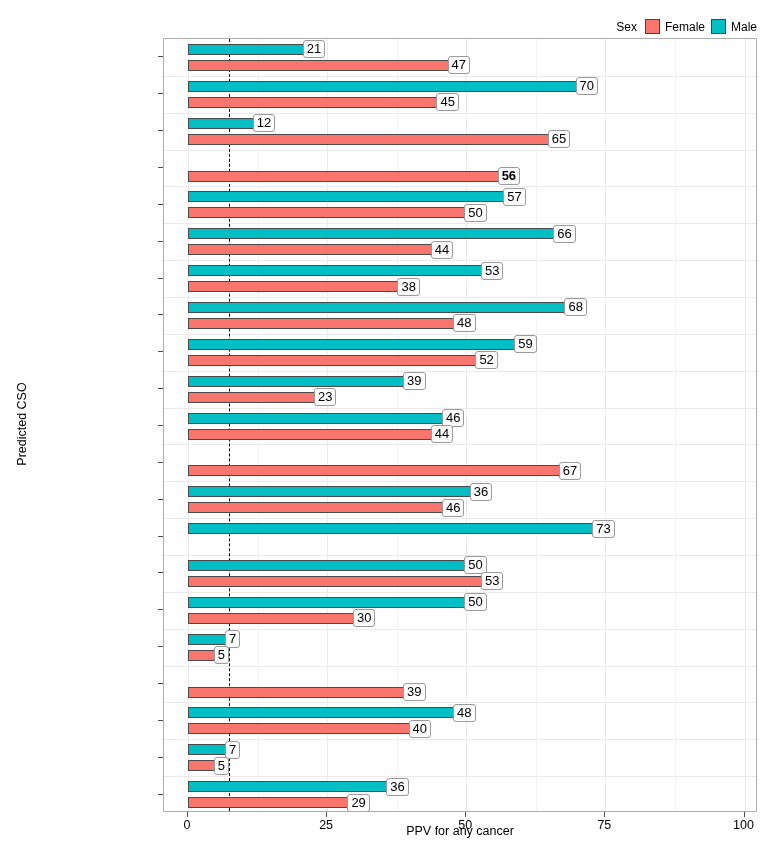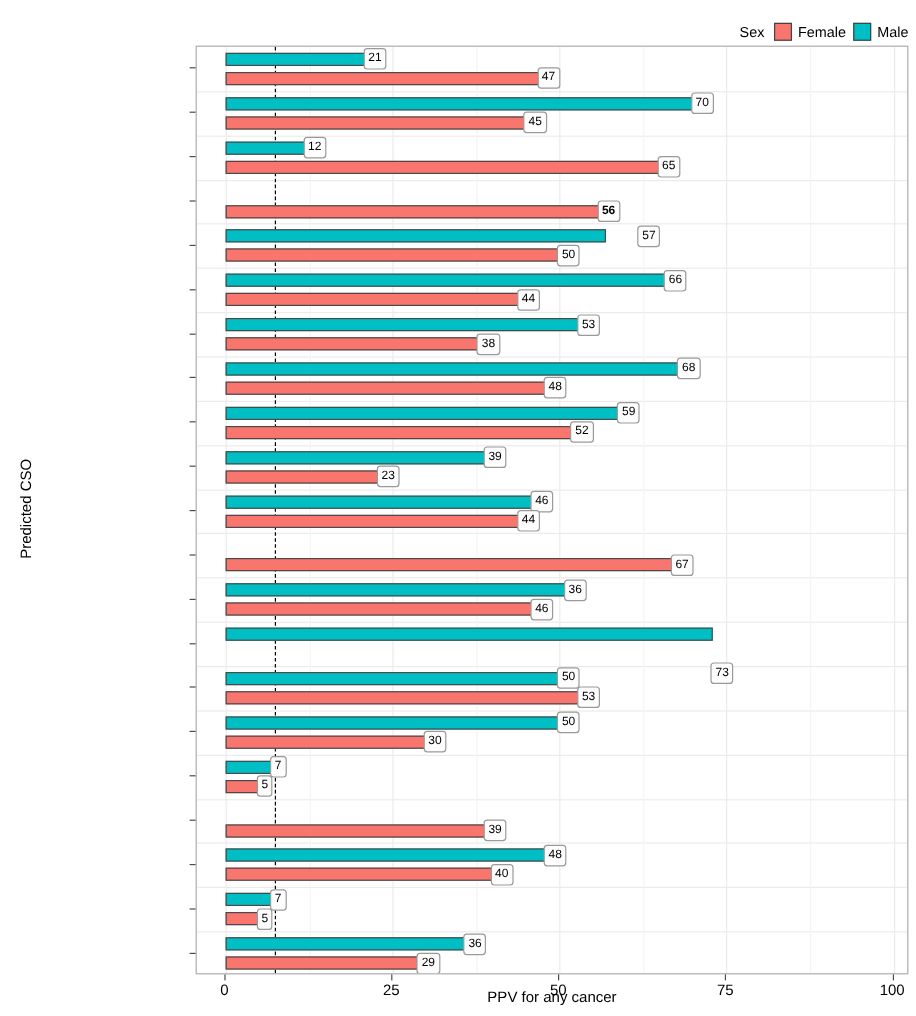--- a/index.html
+++ b/index.html
@@ -94,21 +94,21 @@
   .bar.male{background:#00BFC4;}
   .bar.female{background:#F8766D;}
 
   .vlabel{
     position:absolute;
     height:16px;
     padding:0 3px;
     background:#fdfdfd;
     border:1px solid #9a9a9a;
     border-radius:3px;
-    font-size:10px;
+    font-size:13px;
     line-height:15px;
     color:#000;
     white-space:nowrap;
     transform:translateY(-50%);
   }
   .ytick-mark{
     position:absolute;
     left:158px;width:5px;height:1px;
     background:#4d4d4d;
   }
@@ -188,21 +188,21 @@
       <div class="vlabel" style="left: 411.55px; top: 47.2857px;">70</div>
       <div class="bar female" style="left: 24px; width: 250.425px; top: 57.7857px;"></div>
       <div class="vlabel" style="left: 272.425px; top: 63.2857px;">45</div>
       <div class="bar male" style="left: 24px; width: 66.78px; top: 78.6429px;"></div>
       <div class="vlabel" style="left: 88.78px; top: 84.1429px;">12</div>
       <div class="bar female" style="left: 24px; width: 361.725px; top: 94.6429px;"></div>
       <div class="vlabel" style="left: 383.725px; top: 100.143px;">65</div>
       <div class="bar female" style="left: 24px; width: 311.64px; top: 131.5px;"></div>
       <div class="vlabel" style="left: 333.64px; top: 137px; font-weight: bold;">56</div>
       <div class="bar male" style="left: 24px; width: 317.205px; top: 152.357px;"></div>
-      <div class="vlabel" style="left: 339.205px; top: 157.857px; margin-left: 28px;">57</div>
+      <div class="vlabel" style="left: 339.205px; top: 157.857px;">57</div>
       <div class="bar female" style="left: 24px; width: 278.25px; top: 168.357px;"></div>
       <div class="vlabel" style="left: 300.25px; top: 173.857px;">50</div>
       <div class="bar male" style="left: 24px; width: 367.29px; top: 189.214px;"></div>
       <div class="vlabel" style="left: 389.29px; top: 194.714px;">66</div>
       <div class="bar female" style="left: 24px; width: 244.86px; top: 205.214px;"></div>
       <div class="vlabel" style="left: 266.86px; top: 210.714px;">44</div>
       <div class="bar male" style="left: 24px; width: 294.945px; top: 226.071px;"></div>
       <div class="vlabel" style="left: 316.945px; top: 231.571px;">53</div>
       <div class="bar female" style="left: 24px; width: 211.47px; top: 242.071px;"></div>
       <div class="vlabel" style="left: 233.47px; top: 247.571px;">38</div>
@@ -222,21 +222,21 @@
       <div class="vlabel" style="left: 277.99px; top: 379px;">46</div>
       <div class="bar female" style="left: 24px; width: 244.86px; top: 389.5px;"></div>
       <div class="vlabel" style="left: 266.86px; top: 395px;">44</div>
       <div class="bar female" style="left: 24px; width: 372.855px; top: 426.357px;"></div>
       <div class="vlabel" style="left: 394.855px; top: 431.857px;">67</div>
       <div class="bar male" style="left: 24px; width: 283.815px; top: 447.214px;"></div>
       <div class="vlabel" style="left: 305.815px; top: 452.714px;">36</div>
       <div class="bar female" style="left: 24px; width: 255.99px; top: 463.214px;"></div>
       <div class="vlabel" style="left: 277.99px; top: 468.714px;">46</div>
       <div class="bar male" style="left: 24px; width: 406.245px; top: 484.071px;"></div>
-      <div class="vlabel" style="left: 428.245px; top: 489.571px; margin-top: 32px;">73</div>
+      <div class="vlabel" style="left: 428.245px; top: 489.571px;">73</div>
       <div class="bar male" style="left: 24px; width: 278.25px; top: 520.929px;"></div>
       <div class="vlabel" style="left: 300.25px; top: 526.429px;">50</div>
       <div class="bar female" style="left: 24px; width: 294.945px; top: 536.929px;"></div>
       <div class="vlabel" style="left: 316.945px; top: 542.429px;">53</div>
       <div class="bar male" style="left: 24px; width: 278.25px; top: 557.786px;"></div>
       <div class="vlabel" style="left: 300.25px; top: 563.286px;">50</div>
       <div class="bar female" style="left: 24px; width: 166.95px; top: 573.786px;"></div>
       <div class="vlabel" style="left: 188.95px; top: 579.286px;">30</div>
       <div class="bar male" style="left: 24px; width: 38.955px; top: 594.643px;"></div>
       <div class="vlabel" style="left: 60.955px; top: 600.143px;">7</div>

